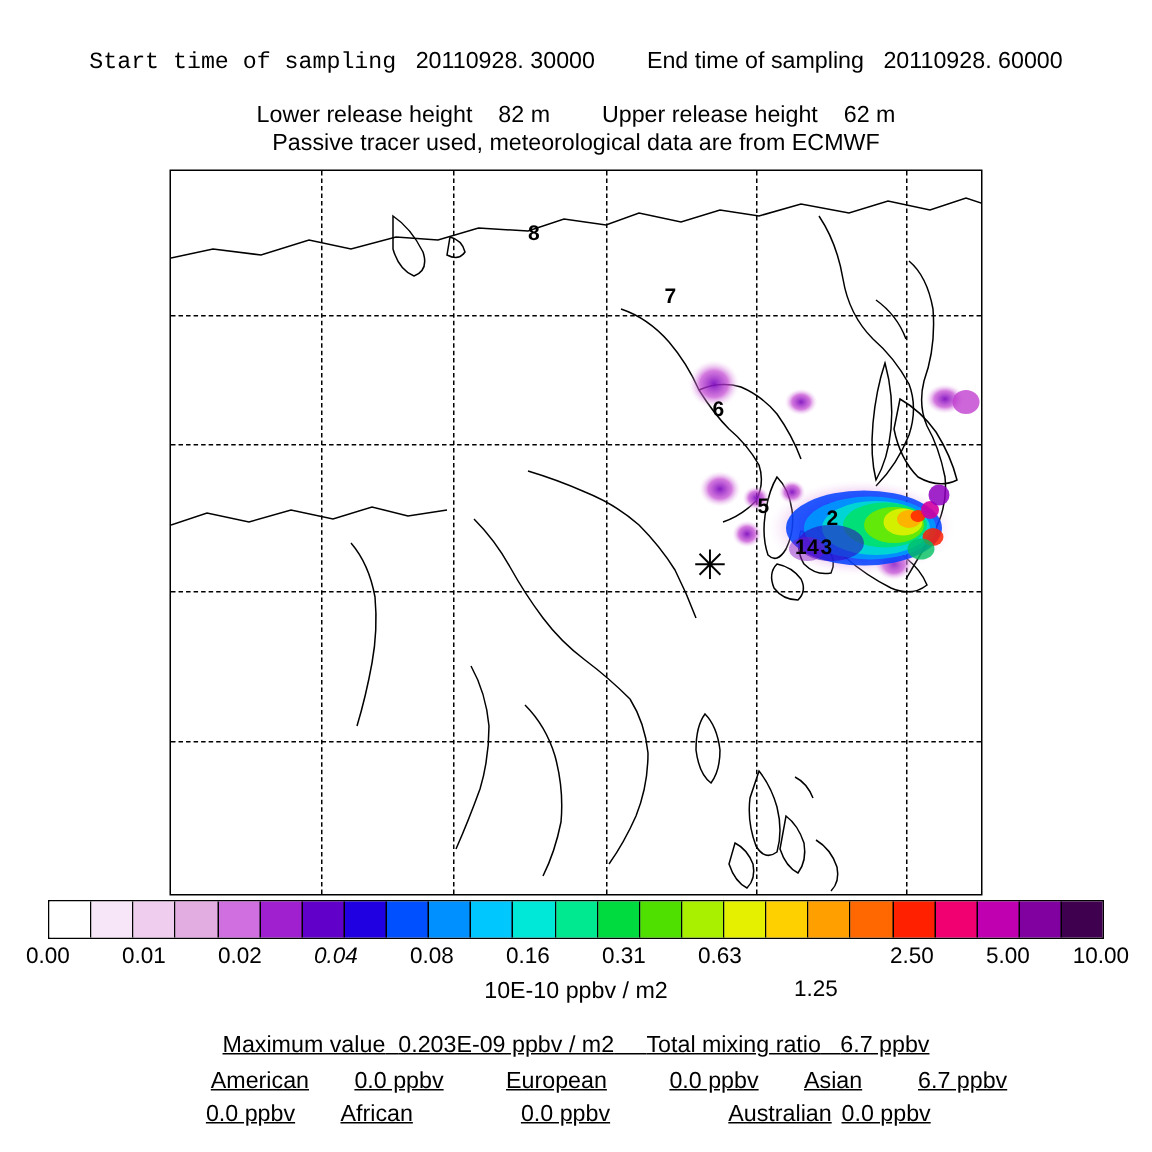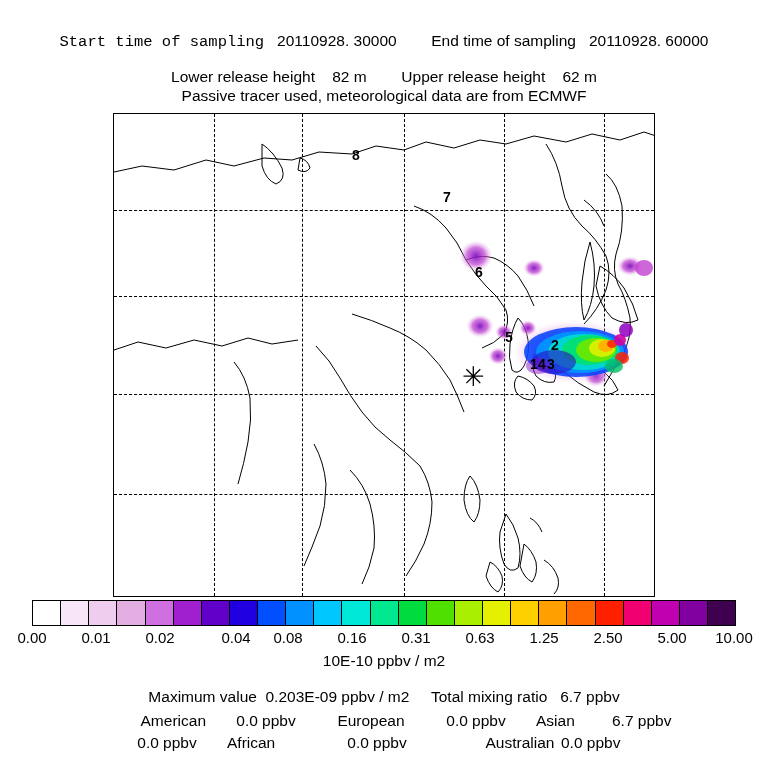--- a/index.html
+++ b/index.html
@@ -57,21 +57,21 @@
   .cunit{
     position:absolute;top:652px;width:768px;text-align:center;font-size:15.5px;
   }
 
   
   .foot{position:absolute;width:768px;font-size:15.5px;}
   .f1{top:688px;}
   .f2{top:712px;}
   .f3{top:734px;}
   .frow{display:flex;justify-content:center;}
-  .fcell{white-space:pre;}
+  .fcell{white-space:pre;text-decoration:underline;}
 </style>
 </head>
 <body>
 
 <div class="wrap">
 
 
   <div class="hdr-line hdr-l1">
     <span class="hdr-left">Start time of sampling</span>
     <span>&nbsp;</span>
@@ -229,26 +229,26 @@
     <div style="background:#ff2000"></div>
     <div style="background:#f00070"></div>
     <div style="background:#c000b0"></div>
     <div style="background:#8000a0"></div>
     <div style="background:#400050"></div>
   </div>
 
   <div class="ctick" style="left:2px;">0.00</div>
   <div class="ctick" style="left:66px;">0.01</div>
   <div class="ctick" style="left:130px;">0.02</div>
-  <div class="ctick" style="left:206px;">0.04</div>
+  <div class="ctick" style="left:194px;font-style:italic;">0.04</div>
   <div class="ctick" style="left:258px;">0.08</div>
   <div class="ctick" style="left:322px;">0.16</div>
   <div class="ctick" style="left:386px;">0.31</div>
   <div class="ctick" style="left:450px;">0.63</div>
-  <div class="ctick" style="left:514px;">1.25</div>
+  <div class="ctick" style="left:514px;margin-top:22px;">1.25</div>
   <div class="ctick" style="left:578px;">2.50</div>
   <div class="ctick" style="left:642px;">5.00</div>
   <div class="ctick" style="left:704px;">10.00</div>
 
   <div class="cunit">10E-10 ppbv / m2</div>
 
   <div class="foot f1">
     <div class="frow">
       <span class="fcell">Maximum value</span>
       <span class="fcell">  </span>

